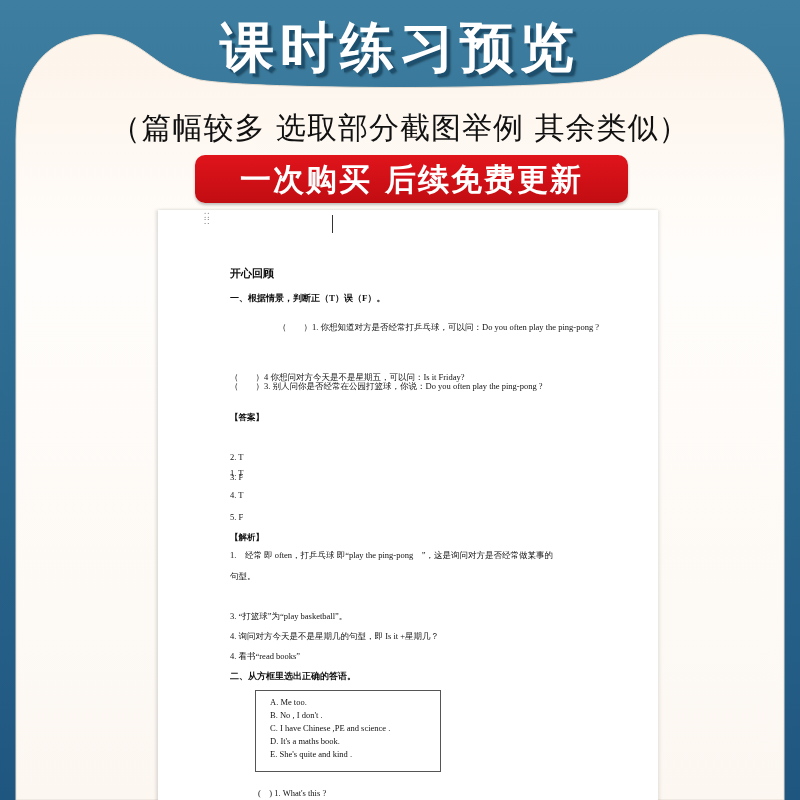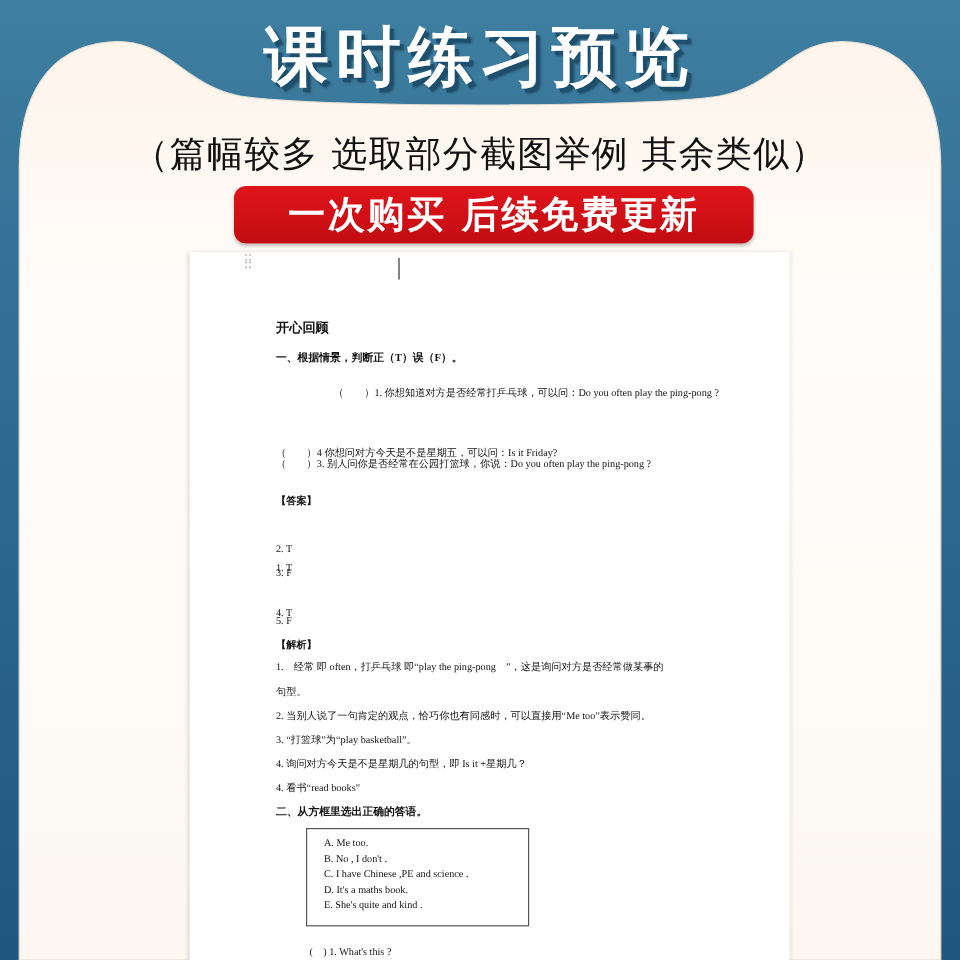--- a/index.html
+++ b/index.html
@@ -71,27 +71,26 @@
   <div class="line bold" style="top:82px;font-size:9px;">一、根据情景，判断正（T）误（F）。</div>
 
   <div class="line" style="top:112px;margin-left:48px;"><span class="paren">（　　）</span><span>1. 你想知道对方是否经常打乒乓球，可以问：Do you often play the ping-pong ?</span></div>
   <div class="line" style="top:142px;margin-top:29px;"><span class="paren">（　　）</span><span>3. 别人问你是否经常在公园打篮球，你说：Do you often play the ping-pong ?</span></div>
   <div class="line" style="top:162px;"><span class="paren">（　　）</span><span>4 你想问对方今天是不是星期五，可以问：Is it Friday?</span></div>
 
   <div class="line bold" style="top:202px;">【答案】</div>
   <div class="line" style="top:222px;margin-top:36px;">1. T</div>
   <div class="line" style="top:242px;">2. T</div>
   <div class="line" style="top:262px;">3. F</div>
-  <div class="line" style="top:295px;">4. T</div>
+  <div class="line" style="top:280px;">4. T</div>
   <div class="line" style="top:302px;">5. F</div>
 
   <div class="line bold" style="top:322px;">【解析】</div>
   <div class="line" style="top:340px;">1.　经常 即 often，打乒乓球 即“play the ping-pong　”，这是询问对方是否经常做某事的</div>
   <div class="line" style="top:361px;">句型。</div>
-  <div class="line" style="top:381px;">2. 当别人说了一句肯定的观点，恰巧你也有同感时，可以直接用“Me too”表示赞同。</div>
   <div class="line" style="top:401px;">3. “打篮球”为“play basketball”。</div>
   <div class="line" style="top:421px;">4. 询问对方今天是不是星期几的句型，即 Is it +星期几？</div>
   <div class="line" style="top:441px;">4. 看书“read books”</div>
   <div class="line bold" style="top:460px;font-size:9px;">二、从方框里选出正确的答语。</div>
 
   <div class="box">
     <div class="opt" style="top:6px;">A. Me too.</div>
     <div class="opt" style="top:19px;">B. No , I don't .</div>
     <div class="opt" style="top:32px;">C. I have Chinese ,PE and science .</div>
     <div class="opt" style="top:45px;">D. It's a maths book.</div>

